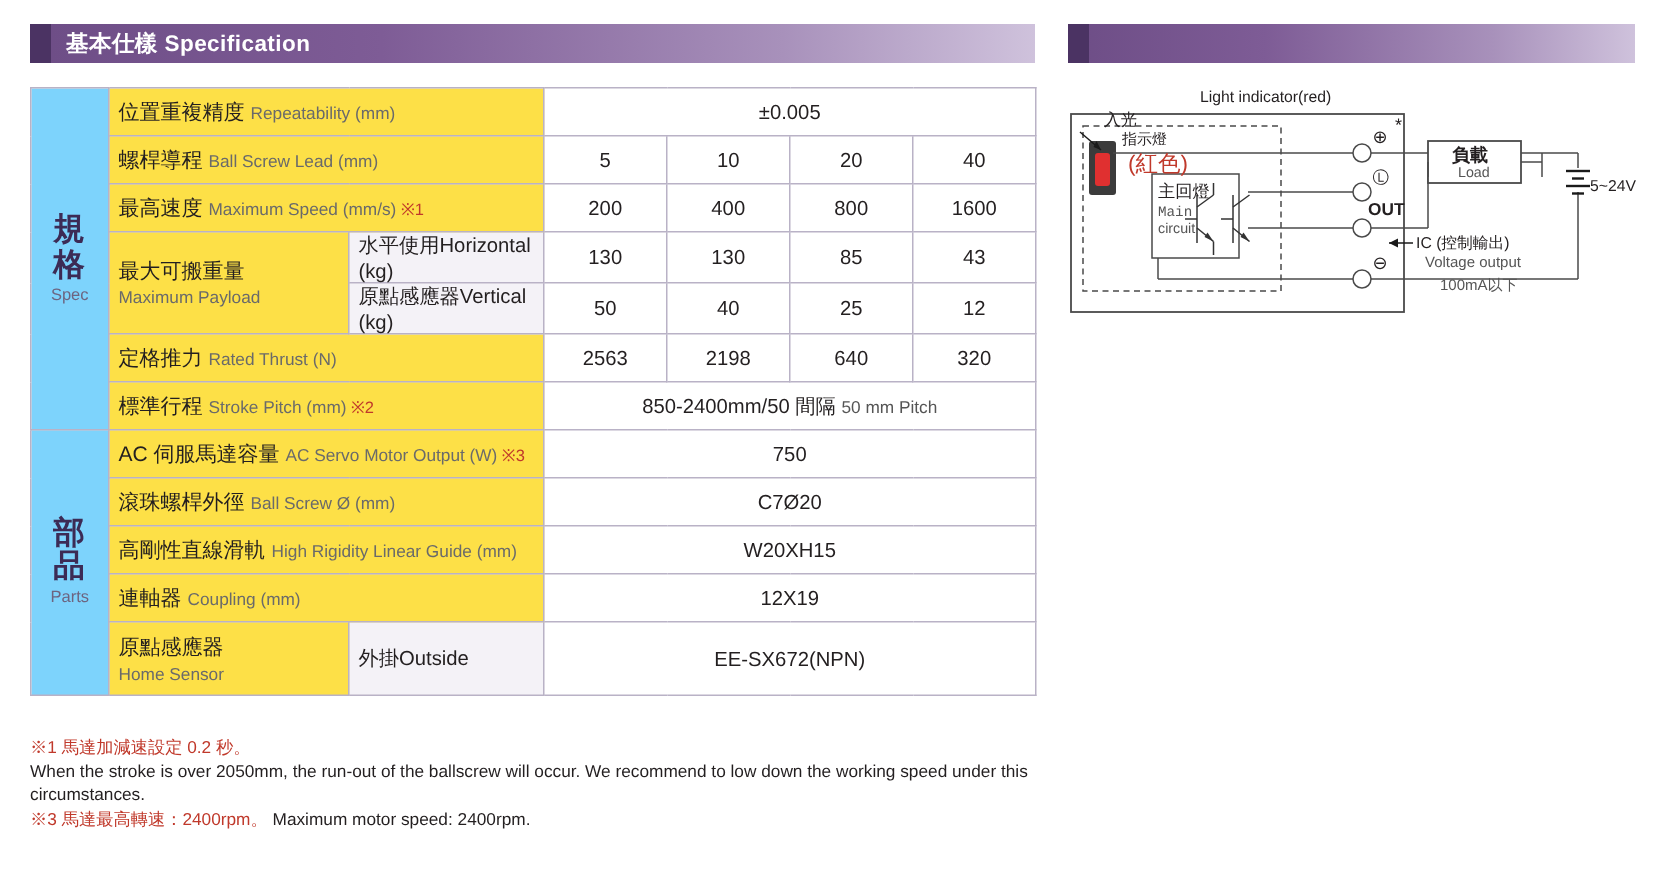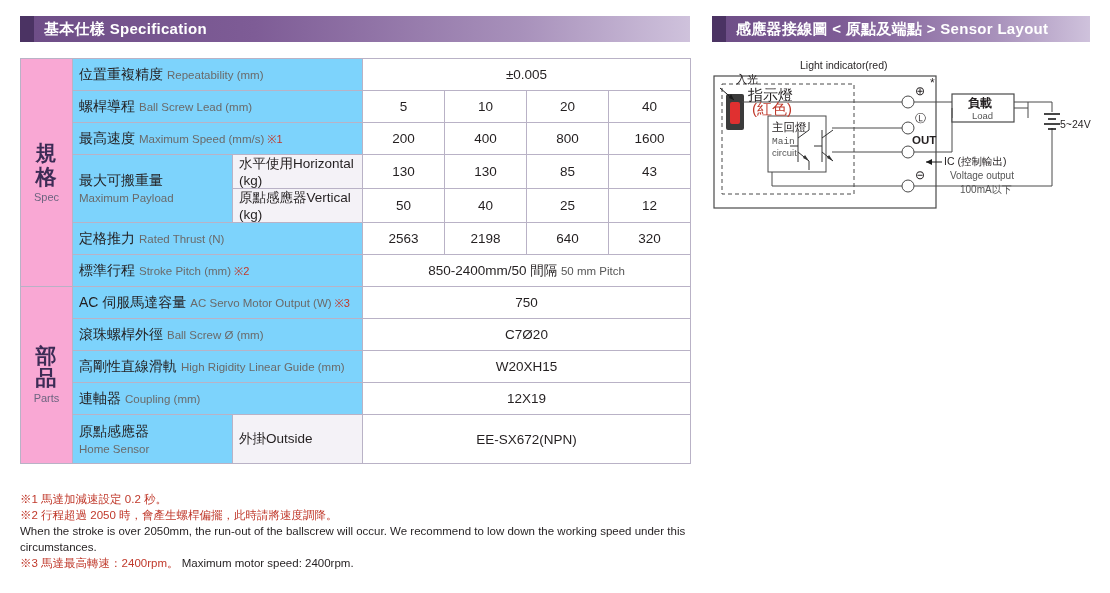--- a/index.html
+++ b/index.html
@@ -35,31 +35,31 @@
     table-layout:fixed;
   }
   #spec-table td{
     border:1px solid #b9b2c6;
     font-size:13.5px;
     padding:0 6px;
     height:31px;
     vertical-align:middle;
   }
   .grp{
-    background:#f9a8d4;
+    background:#7dd3fc;
     text-align:center;
     width:52px;
     font-weight:bold;
     color:#3c2b55;
     line-height:1.12;
   }
   .grp .cn{font-size:21px;letter-spacing:1px;display:block;}
   .grp .en{font-size:11px;font-weight:normal;color:#6d6480;display:block;margin-top:3px;}
   .lbl{
-    background:#7dd3fc;
+    background:#fde047;
   }
   .lbl .cn{font-size:14px;color:#231f20;}
   .lbl .en{font-size:11.5px;color:#6a6a6a;margin-left:4px;}
   .lbl .note{font-size:11px;color:#c0392b;margin-left:3px;}
   .sub{background:#f4f2f7;}
   .val{text-align:center;font-size:14px;background:#ffffff;}
 
   
   #notes{
     position:absolute;left:20px;top:492px;width:690px;
@@ -77,21 +77,20 @@
 </head>
 <body>
 
 <div class="hdr" id="hdr-spec">
   <div class="tab"></div>
   <div class="txt">基本仕樣 Specification</div>
 </div>
 
 <div class="hdr" id="hdr-sensor">
   <div class="tab"></div>
-  <div class="txt">感應器接線圖 &lt; 原點及端點 &gt; Sensor Layout</div>
 </div>
 
 <table id="spec-table">
   <colgroup>
     <col style="width:52px">
     <col style="width:160px">
     <col style="width:130px">
     <col style="width:82px">
     <col style="width:82px">
     <col style="width:82px">
@@ -214,21 +213,20 @@
       <td class="sub">
         <span class="cn">外掛</span><span class="en">Outside</span>
       </td>
       <td class="val" colspan="4">EE-SX672(NPN)</td>
     </tr>
   </tbody>
 </table>
 
 <div id="notes">
   <p class="red">※1 馬達加減速設定 0.2 秒。</p>
-  <p class="red">※2 行程超過 2050 時，會產生螺桿偏擺，此時請將速度調降。</p>
   <p>When the stroke is over 2050mm, the run-out of the ballscrew will occur. We recommend to low down the working speed under this circumstances.</p>
   <p>
     <span class="red">※3 馬達最高轉速：2400rpm。</span>
     <span>Maximum motor speed: 2400rpm.</span>
   </p>
 </div>
 
 <div id="sensor-box">
   <svg width="378" height="170" viewBox="0 0 378 170" xmlns="http://www.w3.org/2000/svg">
 
@@ -286,21 +284,21 @@
     <line x1="336" y1="61" x2="344" y2="61" stroke="#1a1a1a" stroke-width="1.6"></line>
     <line x1="332" y1="66" x2="348" y2="66" stroke="#1a1a1a" stroke-width="1.6"></line>
     <line x1="336" y1="71" x2="344" y2="71" stroke="#1a1a1a" stroke-width="1.6"></line>
 
     <line x1="214" y1="104" x2="230" y2="104" stroke="#1a1a1a" stroke-width="1"></line>
     <polygon points="214,104 220,101 220,107" fill="#1a1a1a"></polygon>
   </svg>
 
   <div style="position:absolute;left:88px;top:1px;font-size:10.5px;">Light indicator(red)</div>
   <div style="position:absolute;left:24px;top:14px;font-size:11px;">入光</div>
-  <div style="position:absolute;left:36px;top:28px;font-size:15px;">指示燈</div>
+  <div style="position:absolute;left:36px;top:28px;font-size:10px;">指示燈</div>
   <div style="position:absolute;left:40px;top:42px;font-size:15px;color:#c0392b;">(紅色)</div>
 
   <div style="position:absolute;left:60px;top:62px;font-size:11.5px;">主回燈</div>
   <div style="position:absolute;left:60px;top:78px;font-size:9.5px;color:#555;font-family:Liberation Mono, monospace;">Main</div>
   <div style="position:absolute;left:60px;top:89px;font-size:9.5px;color:#555;">circuit</div>
 
   <div style="position:absolute;left:203px;top:26px;font-size:12px;">⊕</div>
   <div style="position:absolute;left:218px;top:18px;font-size:12px;">*</div>
   <div style="position:absolute;left:203px;top:53px;font-size:11px;">Ⓛ</div>
   <div style="position:absolute;left:200px;top:76px;font-size:11.5px;font-weight:bold;">OUT</div>

